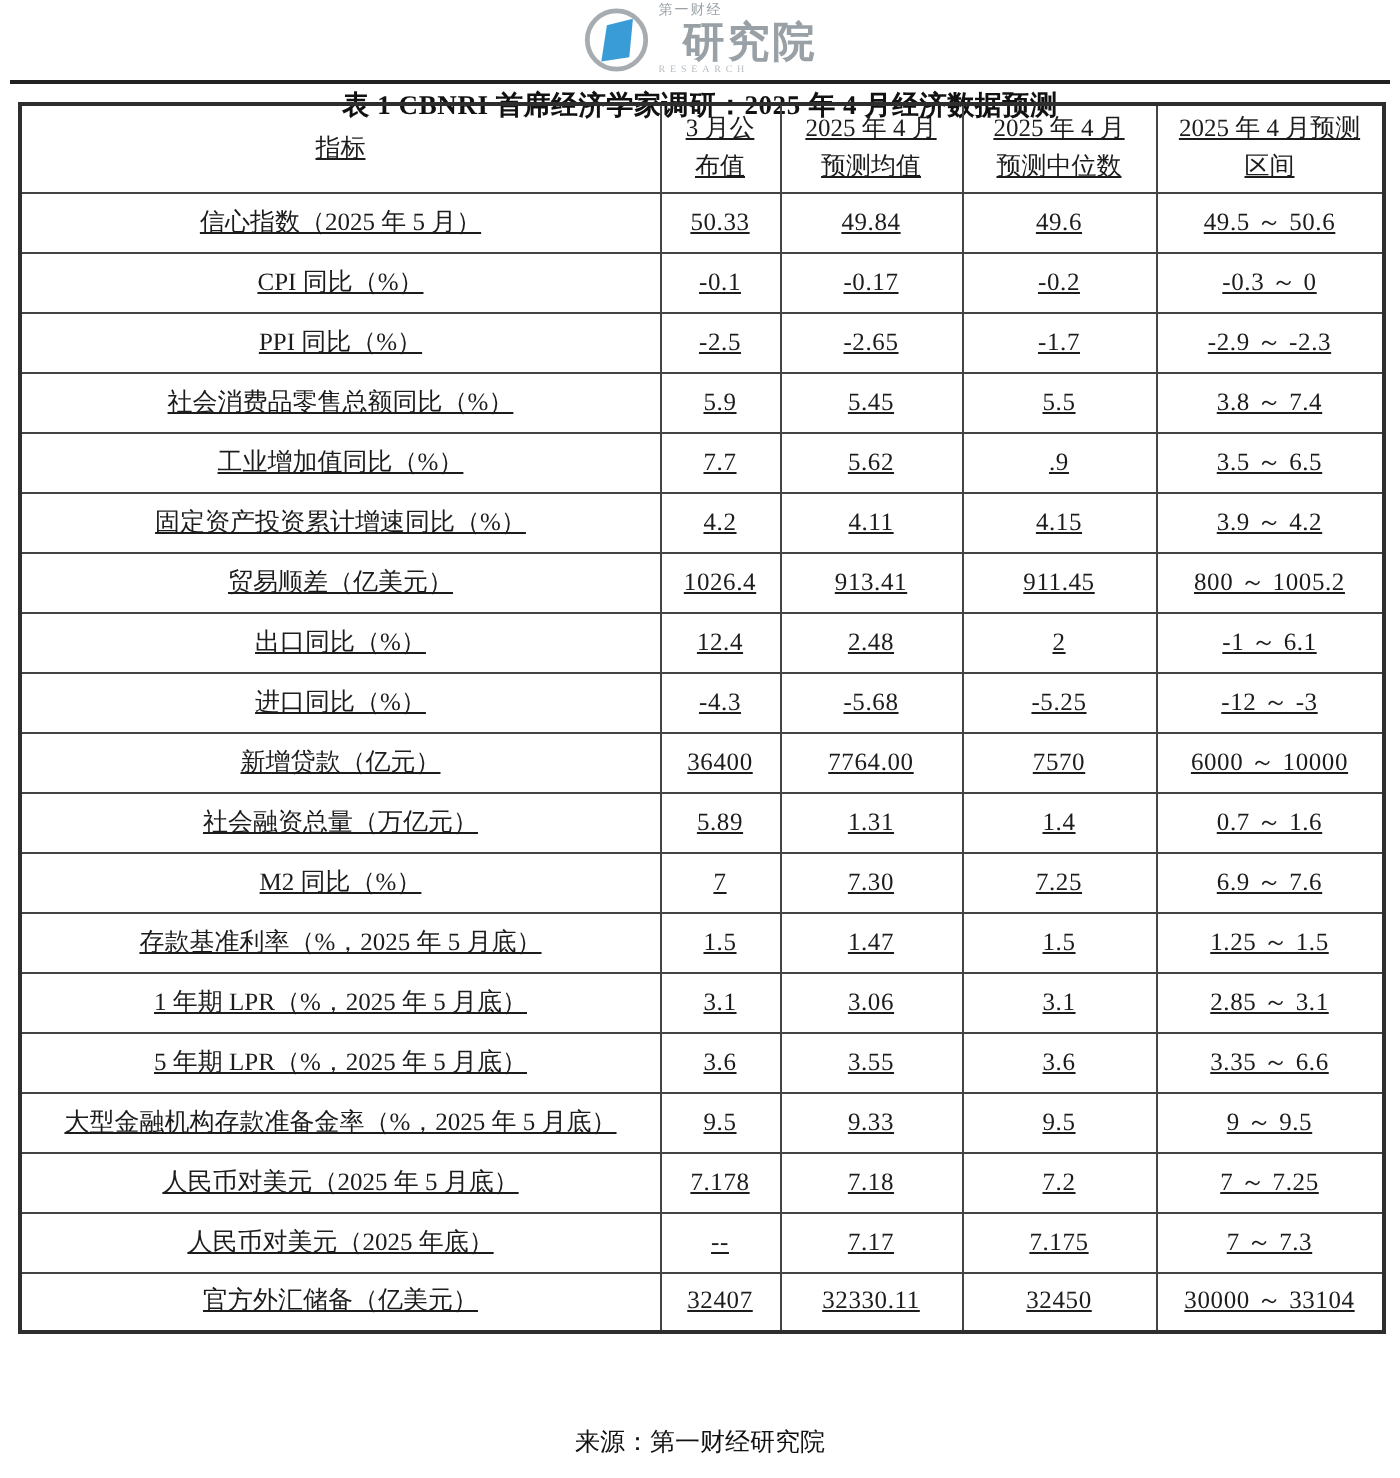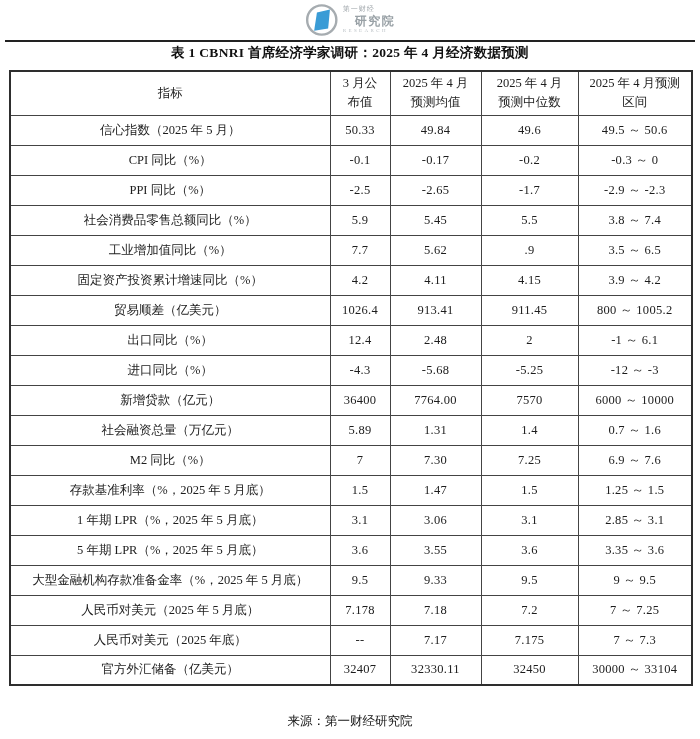--- a/index.html
+++ b/index.html
@@ -12,36 +12,37 @@
   .page { position:relative; width:700px; height:739px; background:#fff; }
 
   
   .logo {
     position:absolute; top:2px; left:50%; transform:translateX(-50%);
     display:flex; align-items:center; gap:4px; height:35px;
   }
   .logo-mark { display:block; }
   .logo-text { display:flex; flex-direction:column; line-height:1; }
   .brand-top  { font-size:7px;  color:#9aa1a6; letter-spacing:1px; }
-  .brand-main { font-size:12px; color:#99a1a6; font-weight:bold; letter-spacing:1.5px; margin:2px 0 1px 12px; }
+  .brand-main { font-size:21px; color:#99a1a6; font-weight:bold; letter-spacing:1.5px; margin:2px 0 1px 12px; }
   .brand-sub  { font-size:5px;  color:#b9bfc4; letter-spacing:2.4px; }
 
   
   .rule { position:absolute; top:40px; left:5px; right:5px; height:2px; background:#222; }
   .doc-title {
     position:absolute; top:44px; left:0; width:100%;
     text-align:center; font-weight:bold; font-size:13.5px; color:#111;
     letter-spacing:0.3px;
   }
 
   
   table.forecast {
-    position:absolute; top:70px; left:9px; width:682px;
+    position:absolute; top:51px; left:9px; width:682px;
     border-collapse:collapse; table-layout:fixed;
     border:2px solid #2e2e2e;
+    text-decoration:underline;
   }
   .forecast th, .forecast td {
     border:1px solid #444; text-align:center; vertical-align:middle;
     font-size:12.5px; padding:0 2px; overflow:hidden;
   }
   .forecast thead tr { height:44px; }
   .forecast tbody tr { height:30px; }
   .forecast th { font-weight:normal; }
   .hline { display:block; white-space:nowrap; line-height:1.55; }
   .c-val { letter-spacing:0.3px; }
@@ -201,21 +202,21 @@
           <td class="c-val">3.1</td>
           <td class="c-val">3.06</td>
           <td class="c-val">3.1</td>
           <td class="c-val">2.85 ～ 3.1</td>
         </tr>
         <tr>
           <td class="c-label">5 年期 LPR（%，2025 年 5 月底）</td>
           <td class="c-val">3.6</td>
           <td class="c-val">3.55</td>
           <td class="c-val">3.6</td>
-          <td class="c-val">3.35 ～ 3.6</td>
+          <td class="c-val">3.35 ～ 6.6</td>
         </tr>
         <tr>
           <td class="c-label">大型金融机构存款准备金率（%，2025 年 5 月底）</td>
           <td class="c-val">9.5</td>
           <td class="c-val">9.33</td>
           <td class="c-val">9.5</td>
           <td class="c-val">9 ～ 9.5</td>
         </tr>
         <tr>
           <td class="c-label">人民币对美元（2025 年 5 月底）</td>

